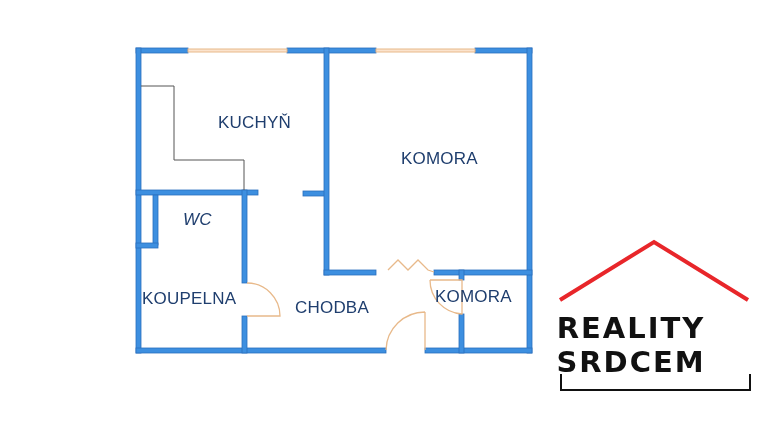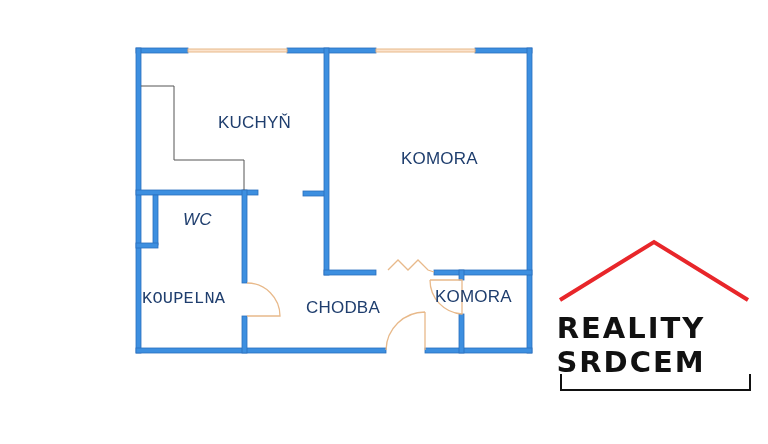--- a/index.html
+++ b/index.html
@@ -49,18 +49,18 @@
     <polyline points="388,270 398,260 408,270 418,260 428,270 434,272"></polyline>
   </g>
 
   <polyline points="560,300 654,242 748,300" fill="none" stroke="#e8262a" stroke-width="4"></polyline>
   <polyline points="561,374 561,390 750,390 750,374" fill="none" stroke="#111" stroke-width="2"></polyline>
 </svg>
 
 <div class="room-label" style="left:218px; top:107px;margin-top:6px;">KUCHYŇ</div>
 <div class="room-label" style="left:401px; top:149px;">KOMORA</div>
 <div class="room-label" style="left:183px; top:210px;font-style:italic;">WC</div>
-<div class="room-label" style="left:142px; top:289px;font-family:Liberation Mono, monospace;">KOUPELNA</div>
-<div class="room-label" style="left:295px; top:298px;margin-left:11px;">CHODBA</div>
+<div class="room-label" style="left:142px; top:289px;">KOUPELNA</div>
+<div class="room-label" style="left:295px; top:298px;">CHODBA</div>
 <div class="room-label" style="left:435px; top:287px;text-align:center;">KOMORA</div>
 
 <div class="logo-text" style="top:311px; font-size:29px;">REALITY</div>
 <div class="logo-text" style="top:345px; font-size:29px;text-align:center;">SRDCEM</div>
 
 </body></html>

